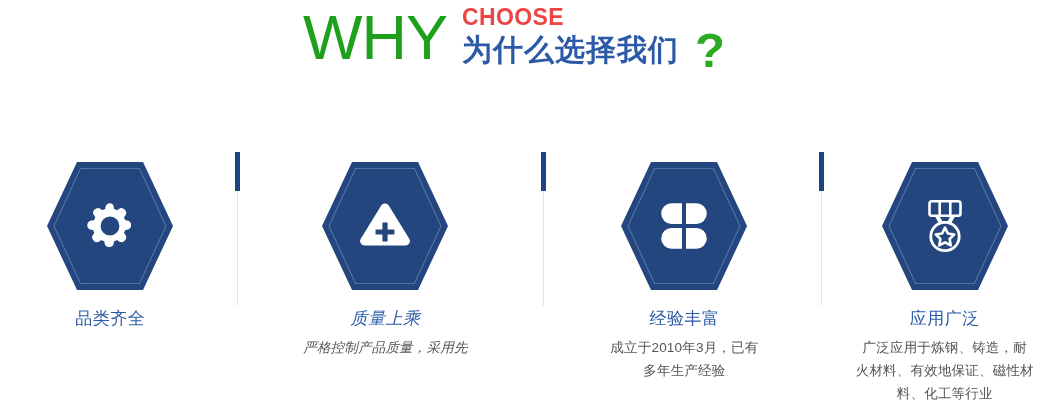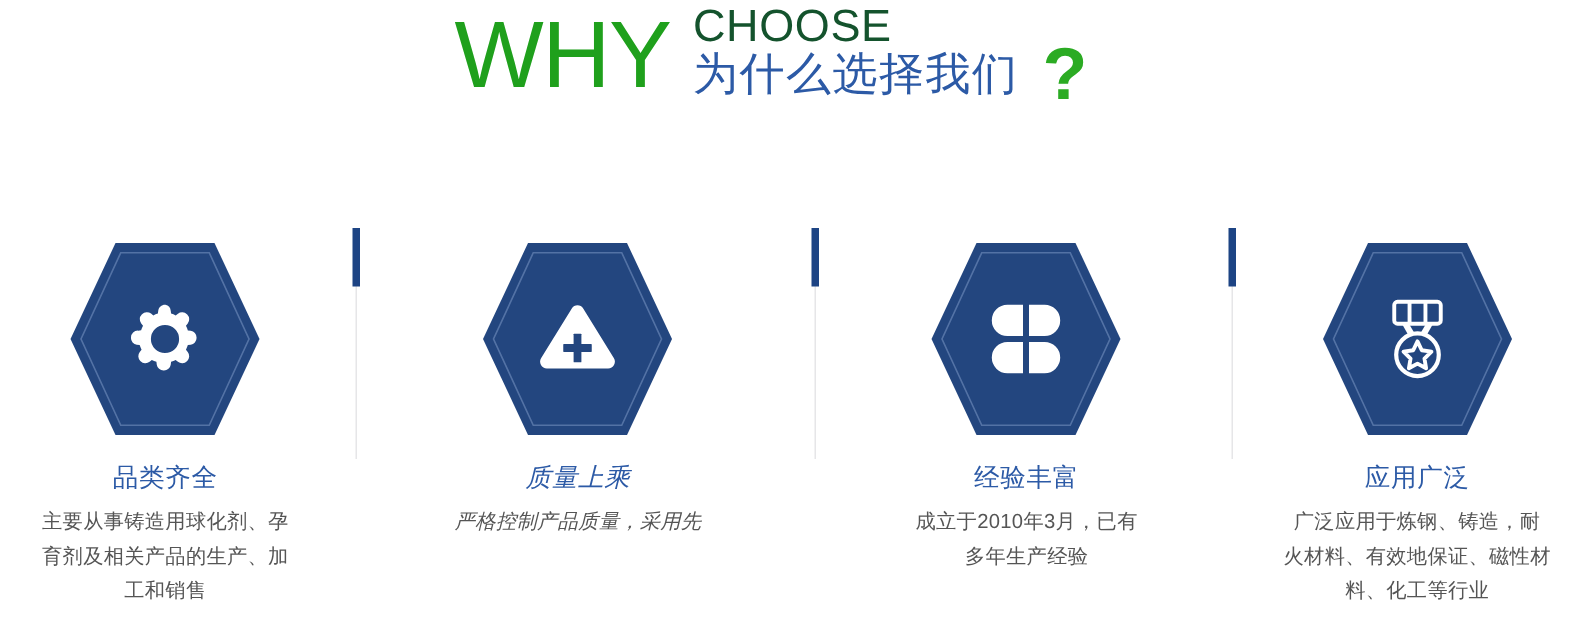--- a/index.html
+++ b/index.html
@@ -40,37 +40,37 @@
     letter-spacing: -1px;
     margin-top: 2px;
   }
   .header-stack {
     display: flex;
     flex-direction: column;
     margin-left: 15px;
     margin-top: 2px;
   }
   .choose-word {
-    font-size: 30px;
+    font-size: 23px;
     line-height: 27px;
-    color: #14532d;
+    color: #ef4444;
     letter-spacing: 0.4px;
-    font-weight: 400;
+    font-weight: 700;
   }
   .cn-title-row {
     display: flex;
     flex-direction: row;
     align-items: flex-start;
   }
   .cn-title {
     font-size: 30px;
     line-height: 38px;
     color: #2c5aa6;
     letter-spacing: 1px;
-    font-weight: 400;
+    font-weight: 700;
   }
   .qmark {
     font-size: 49px;
     line-height: 42px;
     color: #2bab23;
     font-weight: 700;
     margin-left: 16px;
     margin-top: -2px;
   }
 
@@ -189,25 +189,20 @@
       </svg>
       <div class="hex-inner-icon">
         <svg width="52" height="52" viewBox="0 0 52 52">
           <g fill="#ffffff">
             <path d="M26 3.2c-2.3 0-4.2 1.7-4.5 3.9l-.25 1.9a18.6 18.6 0 0 0-3.05 1.27l-1.5-1.2a4.55 4.55 0 0 0-6 .35l-.2.2a4.55 4.55 0 0 0-.35 6l1.2 1.5a18.6 18.6 0 0 0-1.27 3.05l-1.9.25A4.55 4.55 0 0 0 3.3 25v.3a4.55 4.55 0 0 0 3.9 4.5l1.9.25c.33 1.06.76 2.08 1.27 3.05l-1.2 1.5a4.55 4.55 0 0 0 .35 6l.2.2a4.55 4.55 0 0 0 6 .35l1.5-1.2c.97.51 1.99.94 3.05 1.27l.25 1.9a4.55 4.55 0 0 0 4.5 3.9h.3a4.55 4.55 0 0 0 4.5-3.9l.25-1.9a18.6 18.6 0 0 0 3.05-1.27l1.5 1.2a4.55 4.55 0 0 0 6-.35l.2-.2a4.55 4.55 0 0 0 .35-6l-1.2-1.5c.51-.97.94-1.99 1.27-3.05l1.9-.25a4.55 4.55 0 0 0 3.9-4.5V25a4.55 4.55 0 0 0-3.9-4.5l-1.9-.25a18.6 18.6 0 0 0-1.27-3.05l1.2-1.5a4.55 4.55 0 0 0-.35-6l-.2-.2a4.55 4.55 0 0 0-6-.35l-1.5 1.2a18.6 18.6 0 0 0-3.05-1.27l-.25-1.9A4.55 4.55 0 0 0 26.3 3.2zM26 16.6A9.4 9.4 0 1 1 16.6 26 9.4 9.4 0 0 1 26 16.6z"></path>
           </g>
         </svg>
       </div>
     </div>
     <div class="card-title">品类齐全</div>
-    <div class="card-body">
-      <span class="ln">主要从事铸造用球化剂、孕</span>
-      <span class="ln">育剂及相关产品的生产、加</span>
-      <span class="ln">工和销售</span>
-    </div>
   </div>
 
   <div class="card c2">
     <div class="hex-wrap">
       <svg class="hex" viewBox="0 0 132 134">
         <polygon points="33,3 99,3 129,67 99,131 33,131 3,67" fill="#23467f"></polygon>
         <polygon points="36.5,9.5 95.5,9.5 122,67 95.5,124.5 36.5,124.5 10,67" fill="none" stroke="#5c7aac" stroke-width="1.1" opacity="0.85"></polygon>
       </svg>
       <div class="hex-inner-icon">
         <svg width="56" height="50" viewBox="0 0 56 50">

